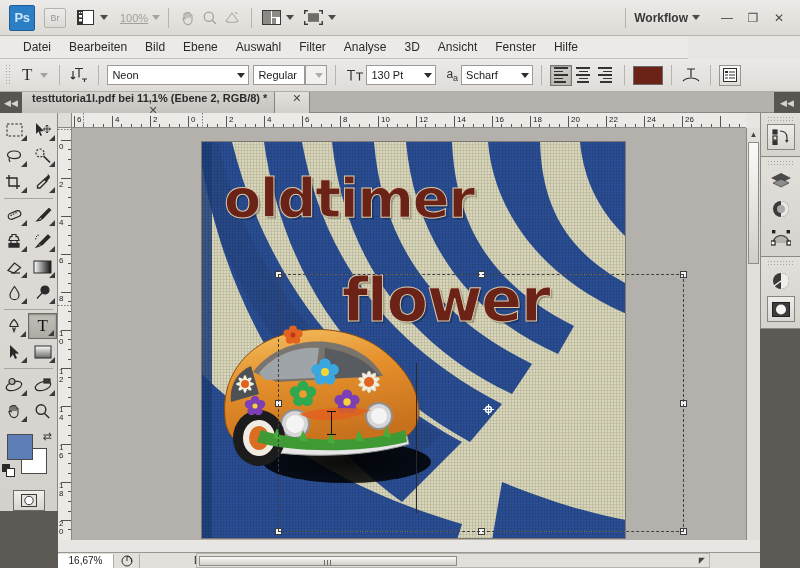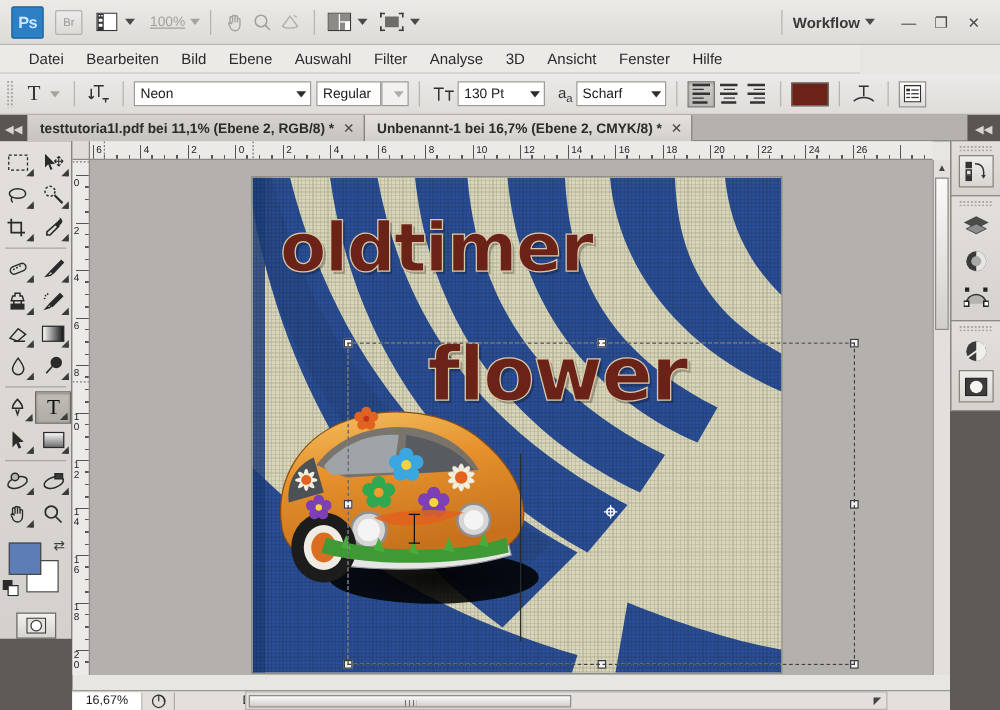--- a/index.html
+++ b/index.html
@@ -137,21 +137,21 @@
     width: 22px; height: 21px; background: #595651;
     color: #d8d5d0; font-size: 9px;
     display:flex; align-items:center; justify-content:center;
   }
   .tab {
     height: 21px; display: flex; align-items: center;
     padding: 0 7px 0 10px;
     font-size: 11px; font-weight: bold;
     background: linear-gradient(#d7d4cf, #c6c3be);
     border-right: 1px solid #86837e;
-    color: #2b2b2b; white-space: nowrap;
+    color: #2b2b2b; white-space: nowrap; flex-direction: column;
   }
   .tab.active { background: linear-gradient(#e4e1dc, #d3d0cb); }
   .tab .x { margin-left: 7px; color: #4c4945; font-size: 11px; font-weight: normal; }
   .tabfill { flex: 1; height: 21px; background: #b5b2ad; border-bottom:1px solid #8d8a85;}
   .collapse-right {
     width: 26px; height: 21px; background: #595651;
     color: #d8d5d0; font-size: 9px;
     display:flex; align-items:center; justify-content:center;
   }
 
@@ -526,21 +526,20 @@
     </div>
   </div>
 
   <div class="tabbar">
     <div class="collapse-left">◀◀</div>
     <div class="tab">
       <span>testtutoria1l.pdf bei 11,1% (Ebene 2, RGB/8) *</span>
       <span class="x">✕</span>
     </div>
     <div class="tab active">
-      <span>Unbenannt-1 bei 16,7% (Ebene 2, CMYK/8) *</span>
       <span class="x">✕</span>
     </div>
     <div class="tabfill"></div>
     <div class="collapse-right">◀◀</div>
   </div>
 
   <div class="toolbox">
     <div class="toolbox-inner">
 
       <div class="toolrow">

